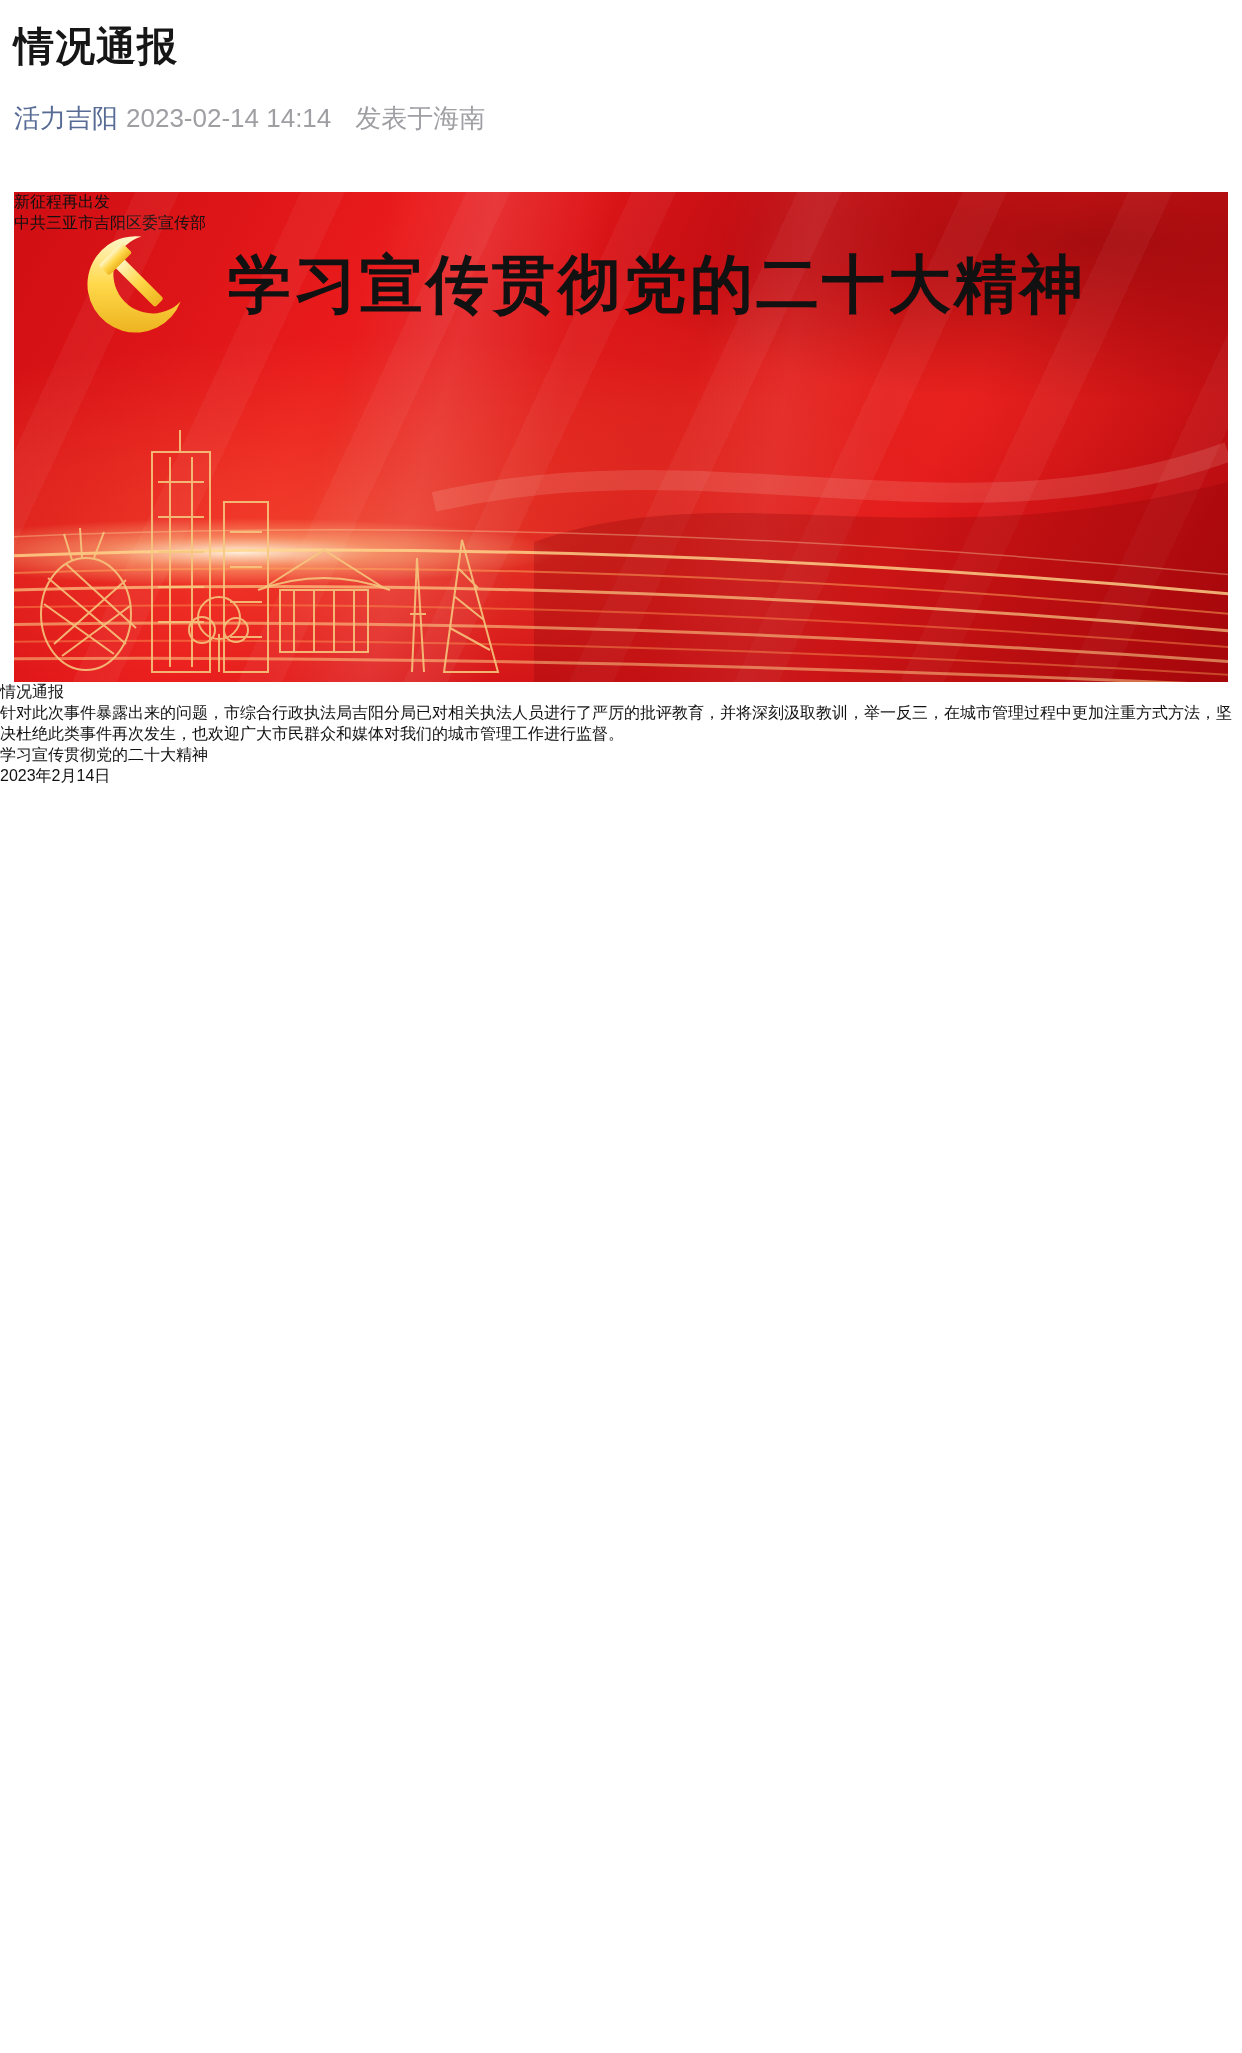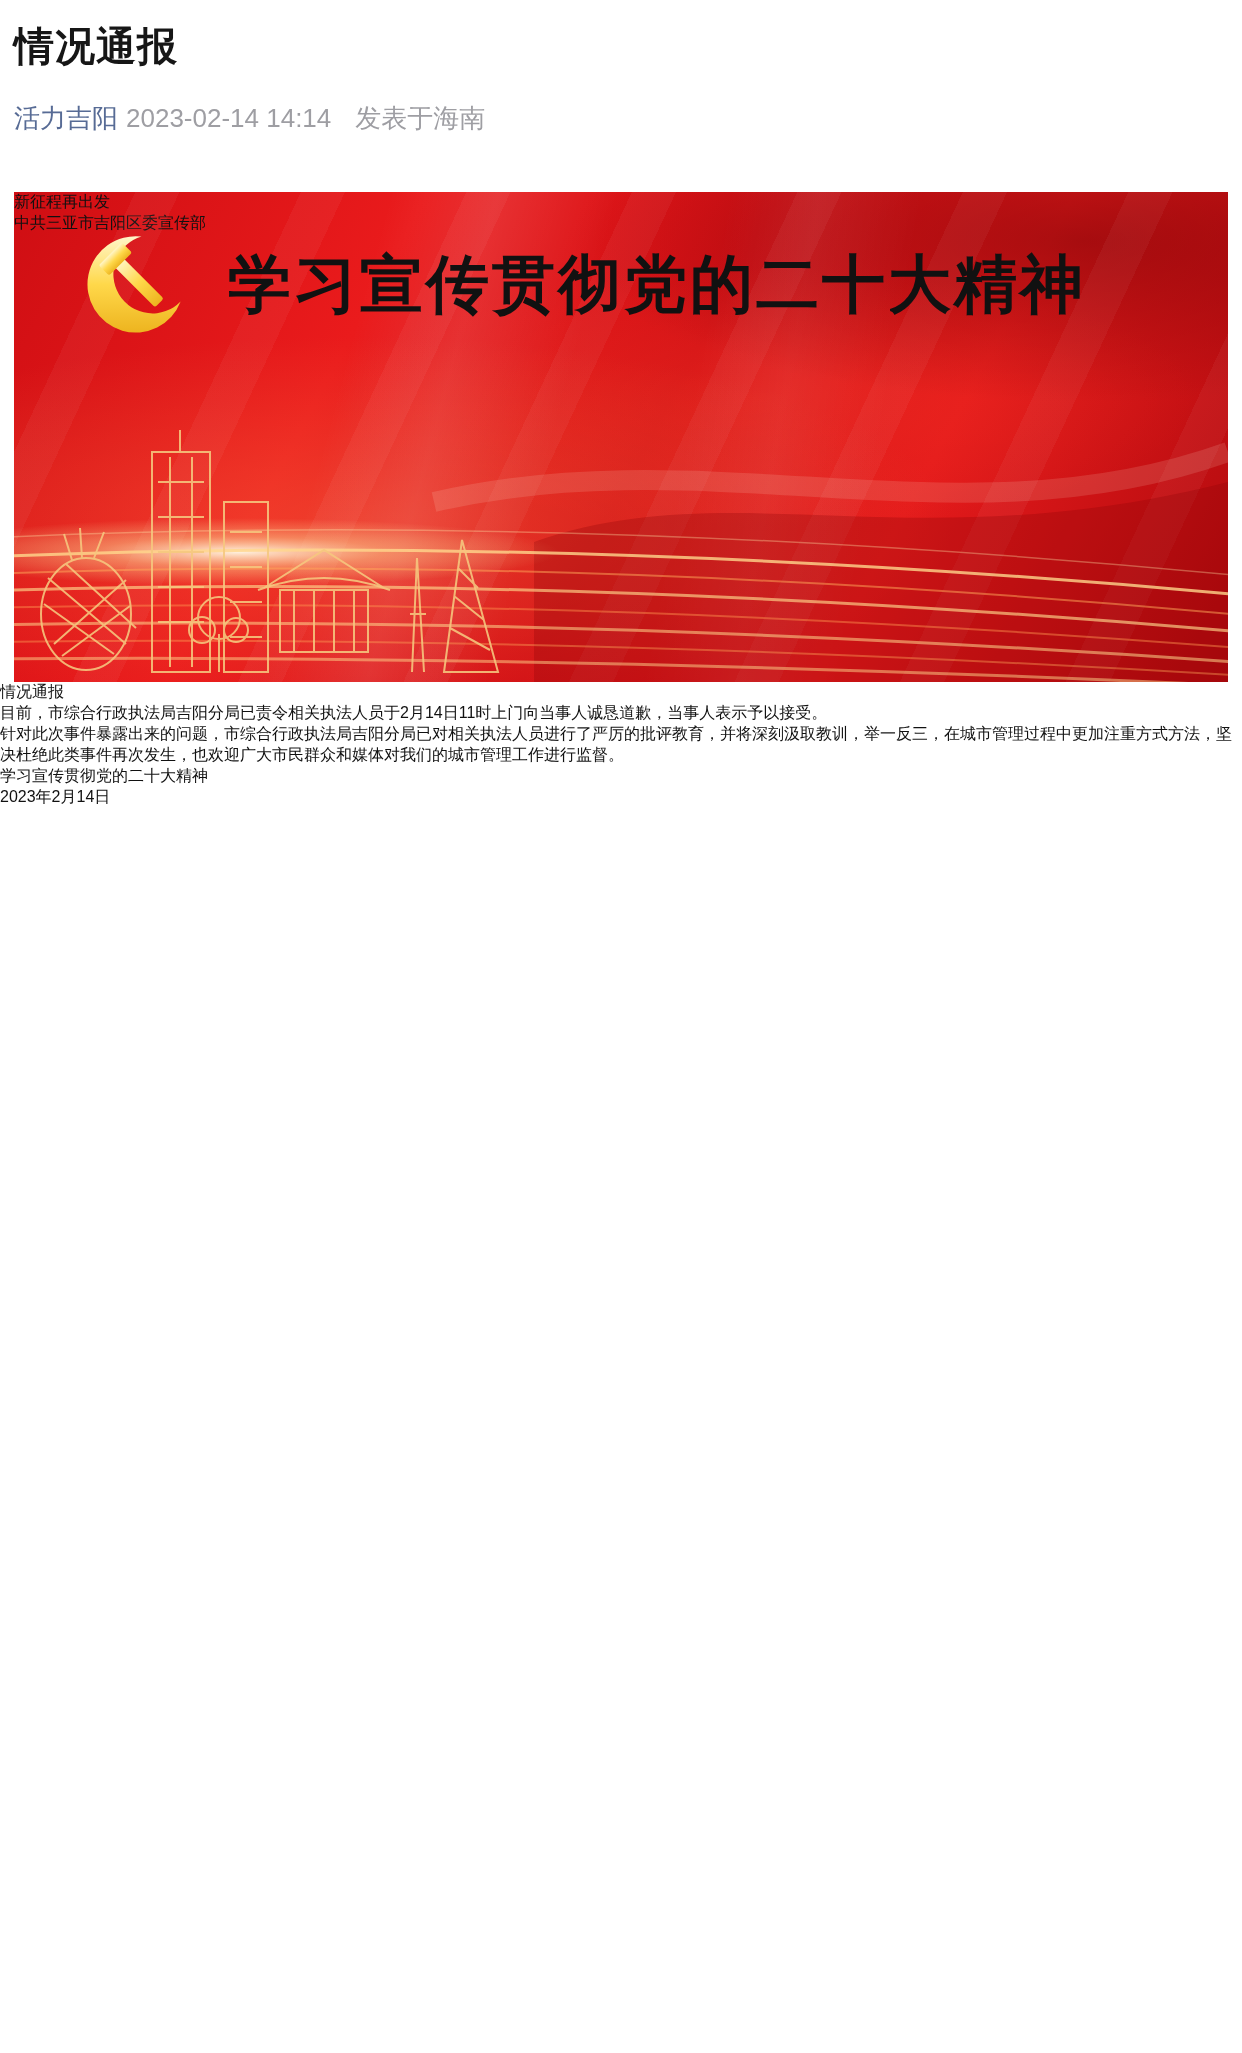--- a/index.html
+++ b/index.html
@@ -167,18 +167,17 @@
   <div class="calligraphy">
     <span class="part1">新征程</span><span class="part2">再出发</span>
   </div>
 
   <div class="banner-credit">中共三亚市吉阳区委宣传部</div>
 </div>
 
 <div class="notice-box">
   <div class="notice-inner">
     <div class="notice-title">情况通报</div>
-    <p>目前，市综合行政执法局吉阳分局已责令相关执法人员于2月14日11时上门向当事人诚恳道歉，当事人表示予以接受。</p>
     <p>针对此次事件暴露出来的问题，市综合行政执法局吉阳分局已对相关执法人员进行了严厉的批评教育，并将深刻汲取教训，举一反三，在城市管理过程中更加注重方式方法，坚决杜绝此类事件再次发生，也欢迎广大市民群众和媒体对我们的城市管理工作进行监督。</p>
     <p class="sig">学习宣传贯彻党的二十大精神</p>
     <p class="sig">2023年2月14日</p>
   </div>
 </div>
 
 </body></html>

